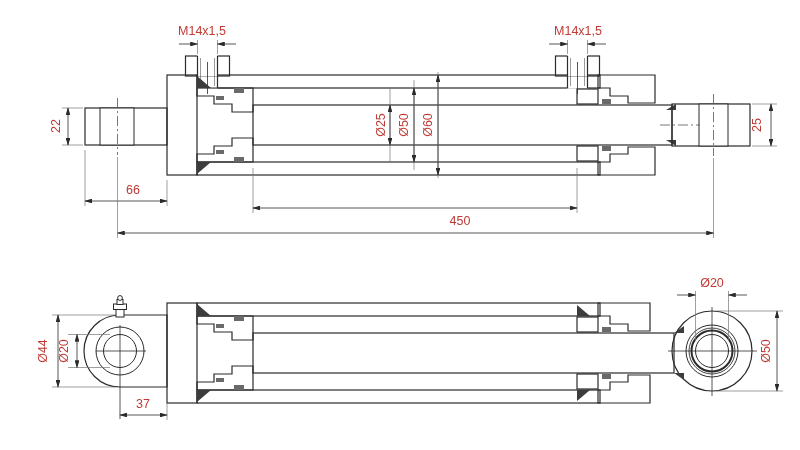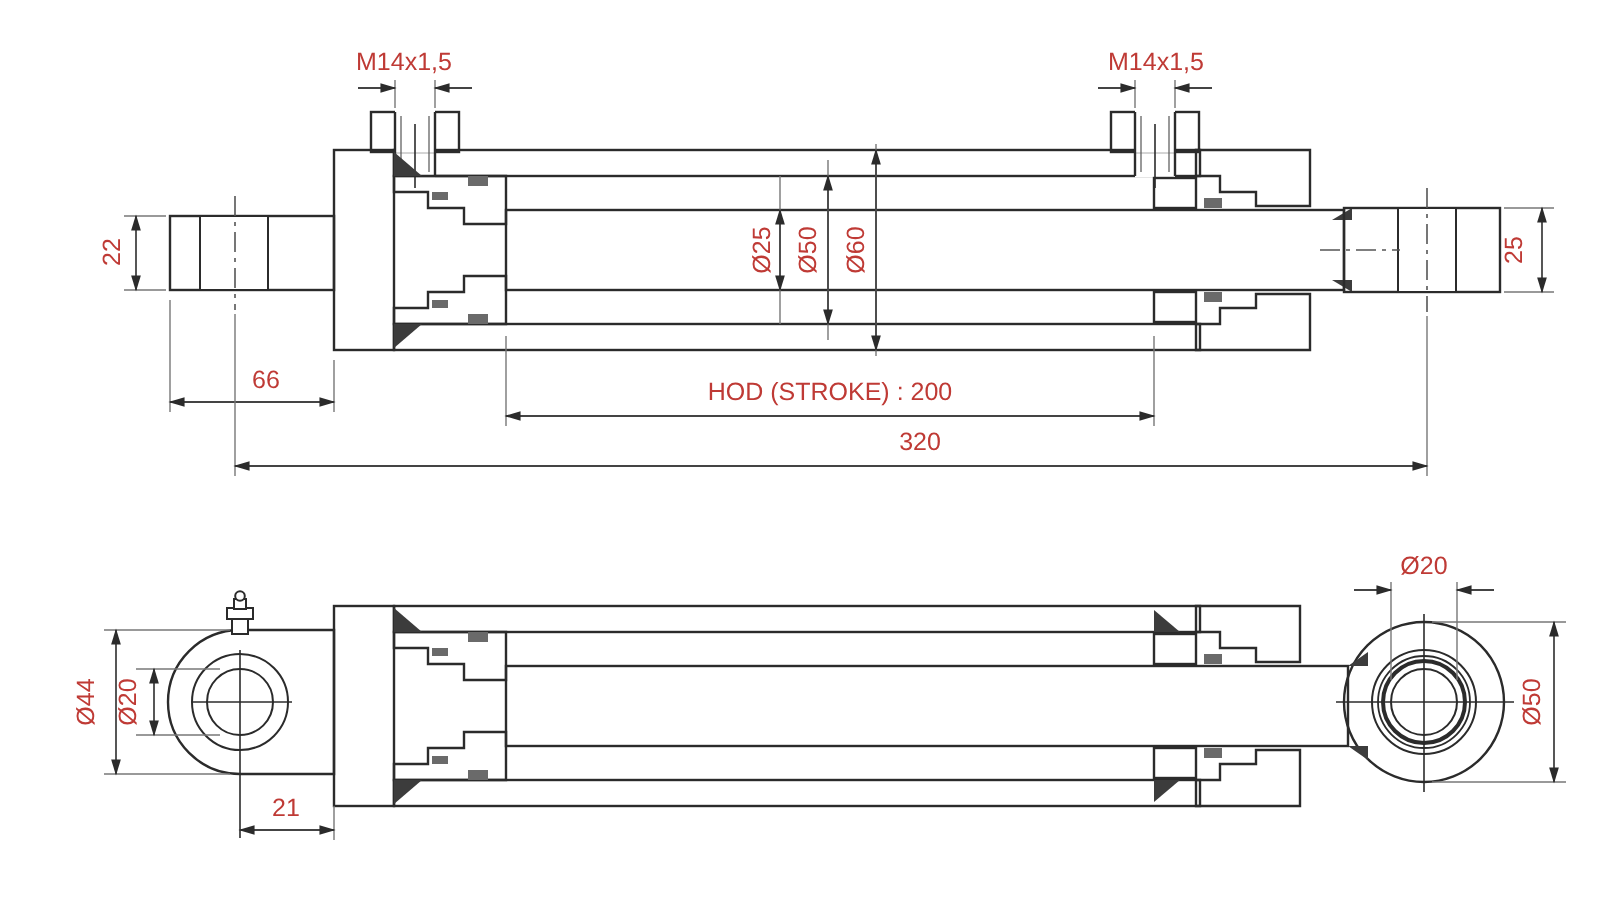--- a/index.html
+++ b/index.html
@@ -245,21 +245,20 @@
 </svg>
 
 <span class="dim" style="left:202px;top:31px">M14x1,5</span>
 <span class="dim" style="left:578px;top:31px">M14x1,5</span>
 <span class="dim rot" style="left:56px;top:126px">22</span>
 <span class="dim rot" style="left:757px;top:125px">25</span>
 <span class="dim rot" style="left:381px;top:125px">Ø25</span>
 <span class="dim rot" style="left:404px;top:125px">Ø50</span>
 <span class="dim rot" style="left:428px;top:125px">Ø60</span>
 <span class="dim" style="left:133px;top:190px">66</span>
-<span class="dim" style="left:415px;top:196px">HOD (STROKE) : 200</span>
-<span class="dim" style="left:460px;top:221px">320</span>
+<span class="dim" style="left:460px;top:221px">450</span>
 <span class="dim rot" style="left:43px;top:351px">Ø44</span>
 <span class="dim rot" style="left:64px;top:351px">Ø20</span>
-<span class="dim" style="left:143px;top:404px">21</span>
+<span class="dim" style="left:143px;top:404px">37</span>
 <span class="dim" style="left:712px;top:283px">Ø20</span>
 <span class="dim rot" style="left:766px;top:351px">Ø50</span>
 
 </div>
 
 </body></html>

